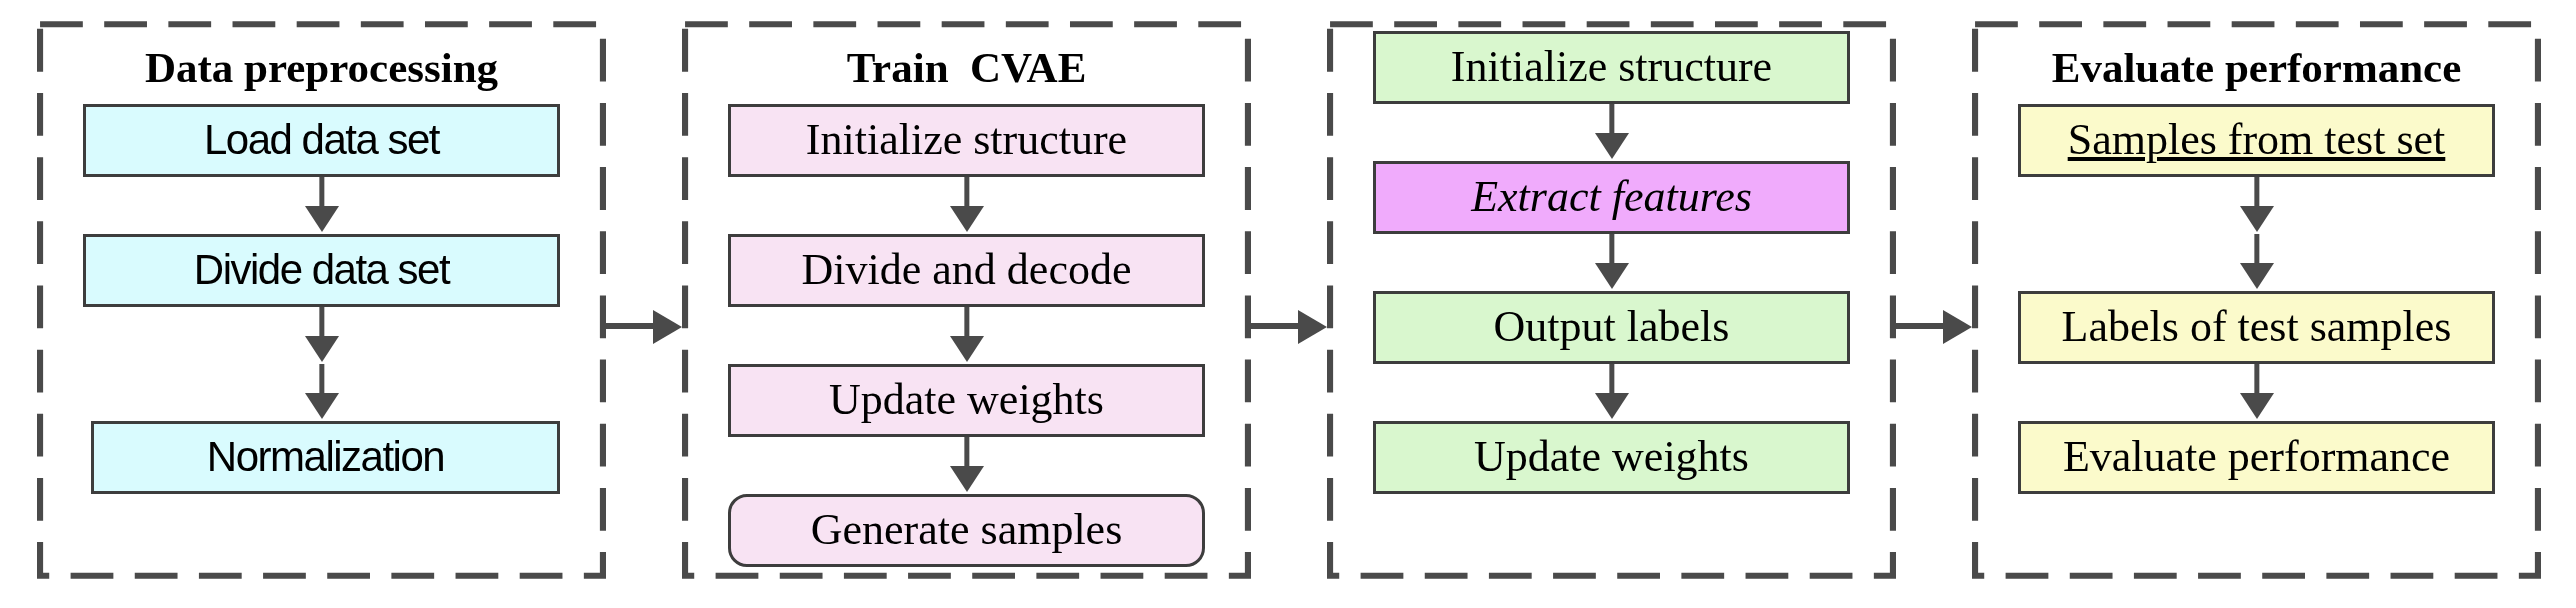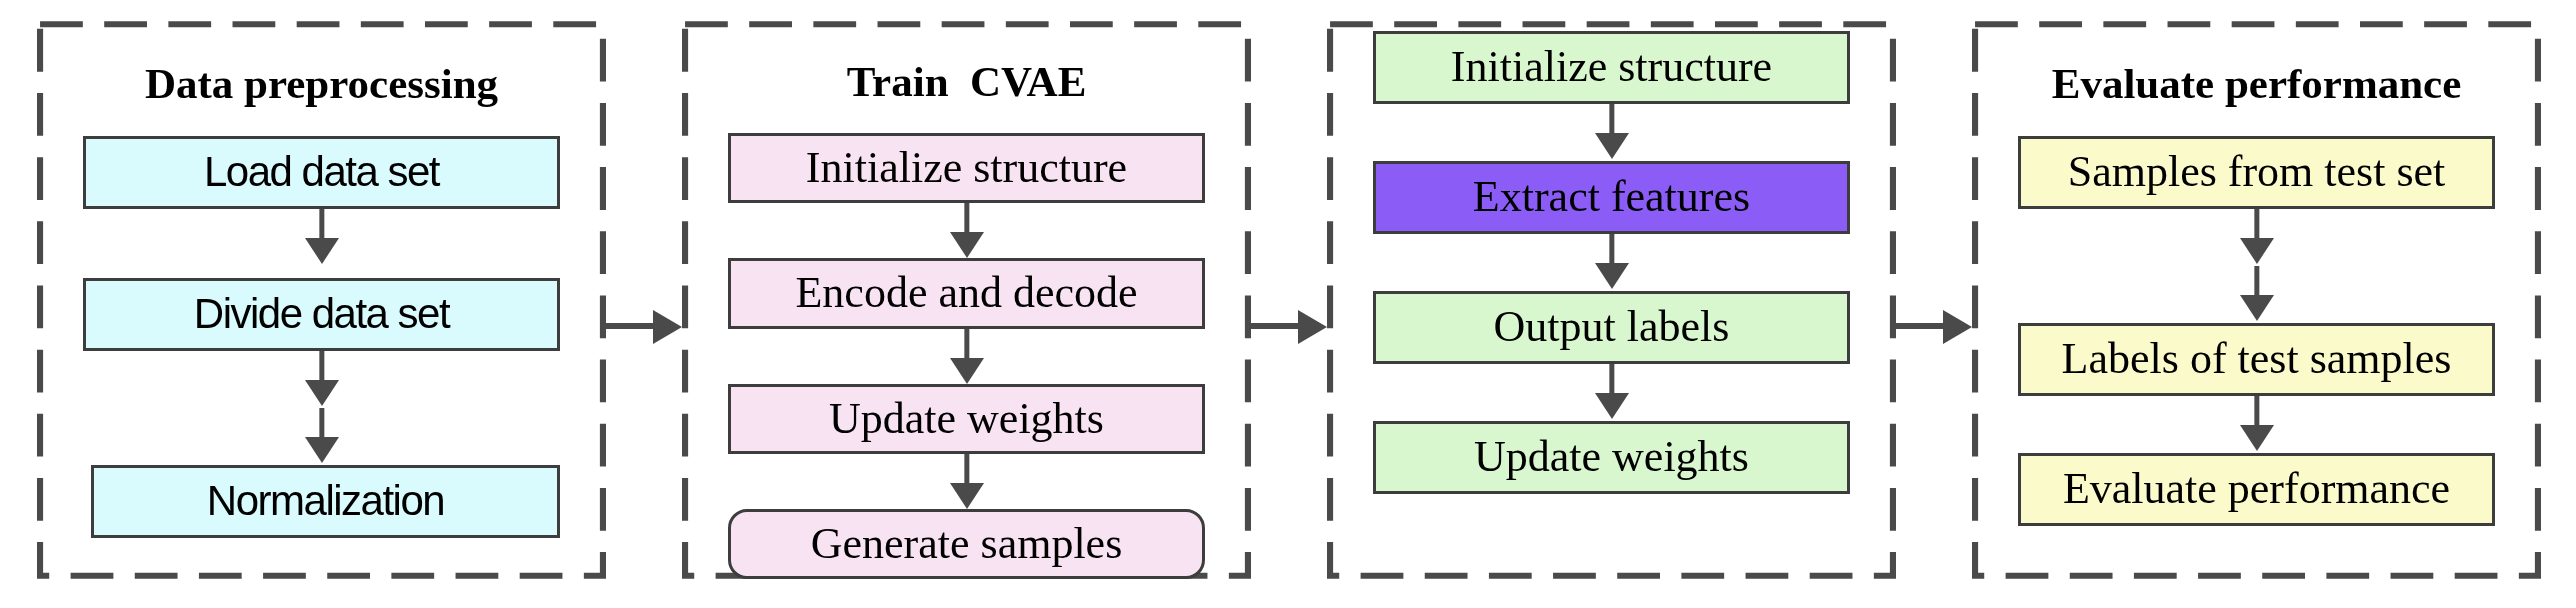--- a/index.html
+++ b/index.html
@@ -10,21 +10,21 @@
     --bg:#ffffff;
   }
   html,body{margin:0;padding:0;background:var(--bg,#fff);}
   body{width:2576px;height:609px;overflow:hidden;
        font-family:"Liberation Serif", serif;color:var(--text,#000);}
   .figure{position:relative;width:2576px;height:609px;}
   .row{position:absolute;left:37px;top:21.4px;display:flex;align-items:flex-start;}
   .panel{position:relative;width:569px;height:558px;box-sizing:border-box;
          padding:9.2px 46px 0;display:flex;flex-direction:column;}
   .panel-border{position:absolute;left:0;top:0;pointer-events:none;}
-  .panel-title{margin:16px;height:73px;display:flex;align-items:center;justify-content:center;
+  .panel-title{margin:0;height:73px;display:flex;align-items:center;justify-content:center;
                font-size:43px;font-weight:bold;white-space:pre;line-height:1;z-index:1;}
   .step-box{position:relative;z-index:1;height:73px;box-sizing:border-box;
             border:3.8px solid var(--box-border,#3d3d3d);
             display:flex;align-items:center;justify-content:center;
             font-size:44px;line-height:1;white-space:nowrap;text-align:center;}
   .sans{font-family:"Liberation Sans", sans-serif;font-size:42px;letter-spacing:-1.5px;}
   .v-arrow{position:relative;height:57px;z-index:0;}
   .v-arrow::before{content:"";position:absolute;left:50%;top:0;transform:translateX(-50%);
                    width:5.3px;height:35px;background:var(--arrow,#4a4a4a);}
   .v-arrow::after{content:"";position:absolute;left:50%;top:29px;transform:translateX(-50%);
@@ -45,71 +45,71 @@
 <div class="figure">
   <div class="row">
 
     <section class="panel">
       <svg class="panel-border" width="569" height="558" viewBox="0 0 745 730">
         <rect x="4" y="4" width="737" height="722" fill="none" stroke="#4a4a4a" stroke-width="8" stroke-dasharray="56 28"></rect>
       </svg>
       <h2 class="panel-title">Data preprocessing</h2>
       <div class="step-box sans" style="background-color: rgb(217, 251, 254);">Load data set</div>
       <div class="v-arrow"></div>
-      <div class="step-box sans" style="background-color: rgb(217, 251, 254); margin-top: 12px;">Divide data set</div>
+      <div class="step-box sans" style="background-color: rgb(217, 251, 254);">Divide data set</div>
       <div class="v-arrow"></div>
       <div class="v-arrow"></div>
       <div class="step-box sans" style="background-color: rgb(217, 251, 254); margin-left: 8px;">Normalization</div>
     </section>
 
     <div class="gap">
       <div class="h-arrow"></div>
     </div>
 
     <section class="panel">
       <svg class="panel-border" width="569" height="558" viewBox="0 0 745 730">
         <rect x="4" y="4" width="737" height="722" fill="none" stroke="#4a4a4a" stroke-width="8" stroke-dasharray="56 28"></rect>
       </svg>
       <h2 class="panel-title">Train  CVAE</h2>
       <div class="step-box" style="background-color: rgb(248, 227, 243);">Initialize structure</div>
       <div class="v-arrow"></div>
-      <div class="step-box" style="background-color: rgb(248, 227, 243);">Encode and decode</div>
+      <div class="step-box" style="background-color: rgb(248, 227, 243);">Divide and decode</div>
       <div class="v-arrow"></div>
       <div class="step-box" style="background-color: rgb(248, 227, 243);">Update weights</div>
       <div class="v-arrow"></div>
       <div class="step-box" style="background-color: rgb(248, 227, 243); border-radius: 19px;">Generate samples</div>
     </section>
 
     <div class="gap">
       <div class="h-arrow"></div>
     </div>
 
     <section class="panel">
       <svg class="panel-border" width="569" height="558" viewBox="0 0 745 730">
         <rect x="4" y="4" width="737" height="722" fill="none" stroke="#4a4a4a" stroke-width="8" stroke-dasharray="56 28"></rect>
       </svg>
       <div class="step-box" style="background-color: rgb(217, 247, 206);">Initialize structure</div>
       <div class="v-arrow"></div>
-      <div class="step-box" style="background-color: #8b5cf6;">Extract features</div>
+      <div class="step-box" style="background-color: #f0abfc; font-style: italic;">Extract features</div>
       <div class="v-arrow"></div>
       <div class="step-box" style="background-color: rgb(217, 247, 206);">Output labels</div>
       <div class="v-arrow"></div>
       <div class="step-box" style="background-color: rgb(217, 247, 206);">Update weights</div>
     </section>
 
     <div class="gap">
       <div class="h-arrow"></div>
     </div>
 
     <section class="panel">
       <svg class="panel-border" width="569" height="558" viewBox="0 0 745 730">
         <rect x="4" y="4" width="737" height="722" fill="none" stroke="#4a4a4a" stroke-width="8" stroke-dasharray="56 28"></rect>
       </svg>
       <h2 class="panel-title">Evaluate performance</h2>
-      <div class="step-box" style="background-color: rgb(251, 250, 203);">Samples from test set</div>
+      <div class="step-box" style="background-color: rgb(251, 250, 203); text-decoration: underline;">Samples from test set</div>
       <div class="v-arrow"></div>
       <div class="v-arrow"></div>
       <div class="step-box" style="background-color: rgb(251, 250, 203);">Labels of test samples</div>
       <div class="v-arrow"></div>
       <div class="step-box" style="background-color: rgb(251, 250, 203);">Evaluate performance</div>
     </section>
 
   </div>
 </div>
 

